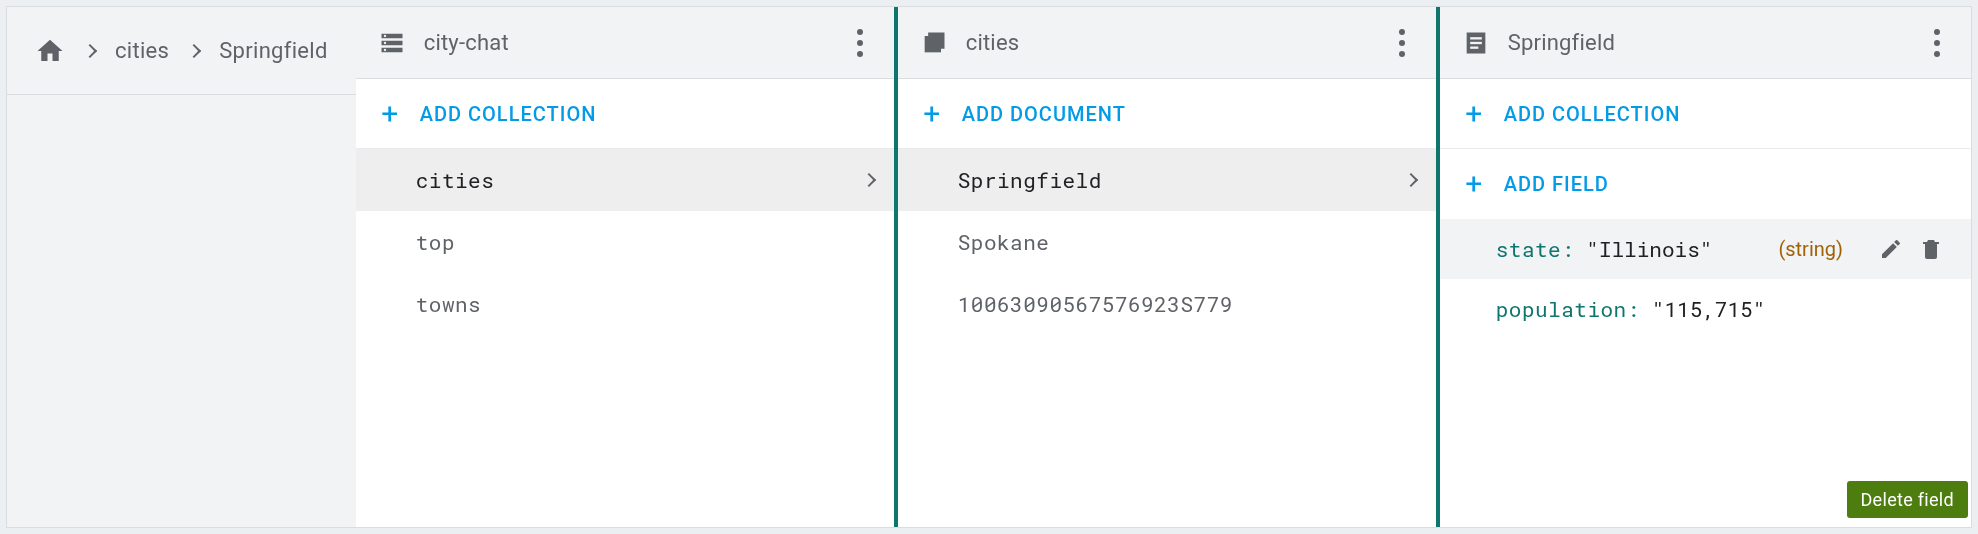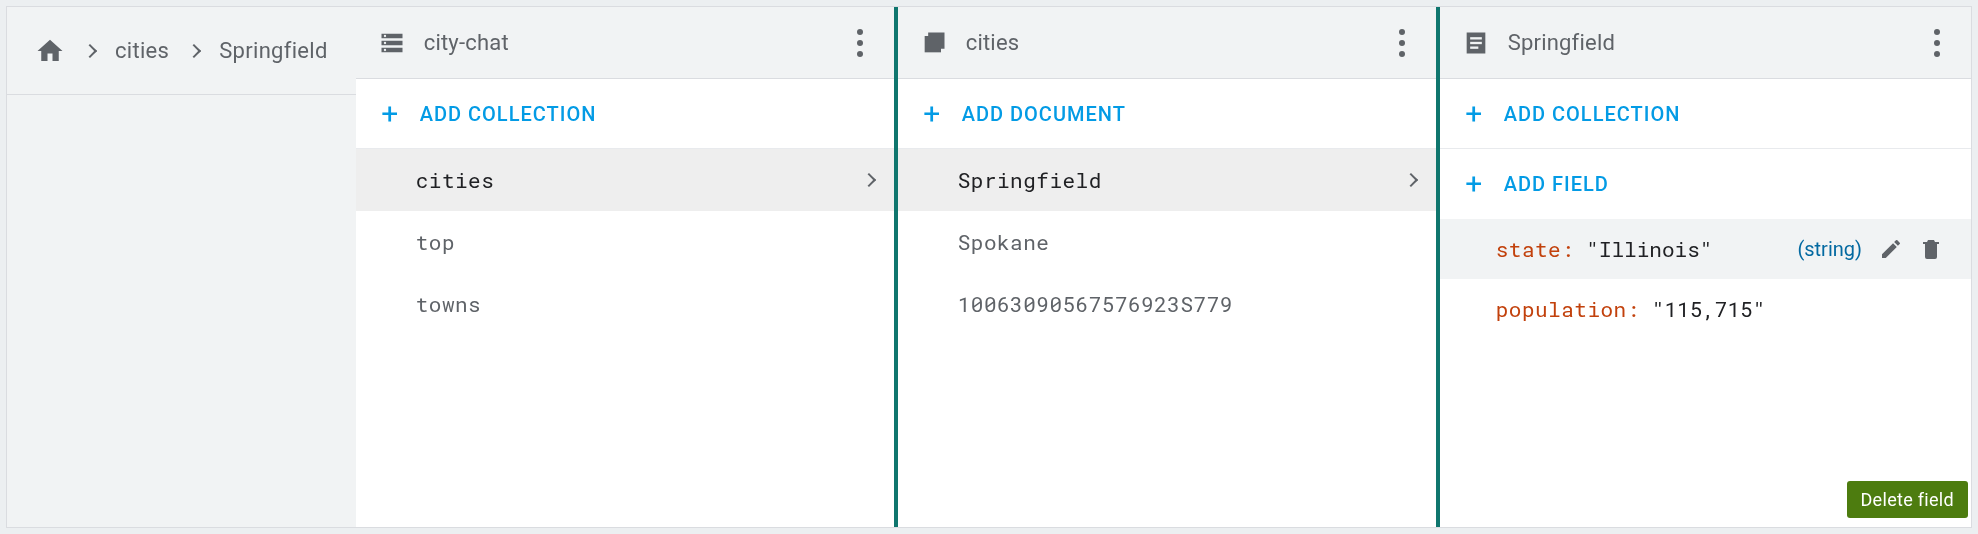--- a/index.html
+++ b/index.html
@@ -91,24 +91,24 @@
   .field-row {
     height: 60px;
     display:flex;
     align-items:center;
     padding: 0 20px 0 56px;
     font-family: "Roboto Mono", Menlo, monospace;
     font-size: 21px;
     color:#3c4043;
   }
   .field-row.hover { background:#f1f3f4; }
-  .fkey { color:#c2410c; letter-spacing:0.5px; }
+  .fkey { color:#0f766e; letter-spacing:0.5px; }
   .fval { margin-left: 12px; color:#202124; }
   .spacer { flex:1; }
-  .ftype { color:#0369a1; font-family: Roboto, Arial, sans-serif; font-size:20px; margin-right:9px;text-align:right; }
+  .ftype { color:#a16207; font-family: Roboto, Arial, sans-serif; font-size:20px; margin-right:28px;text-align:right; }
   .icon-btn { width:40px; height:40px; display:flex; align-items:center; justify-content:center; cursor:pointer; color:#5f6368; }
   .tooltip {
     position: fixed;
     right: 10px;
     bottom: 16px;
     background:#4d7c0f;
     color:#fff;
     font-size:18px;
     padding: 8px 14px;
     border-radius:3px;

